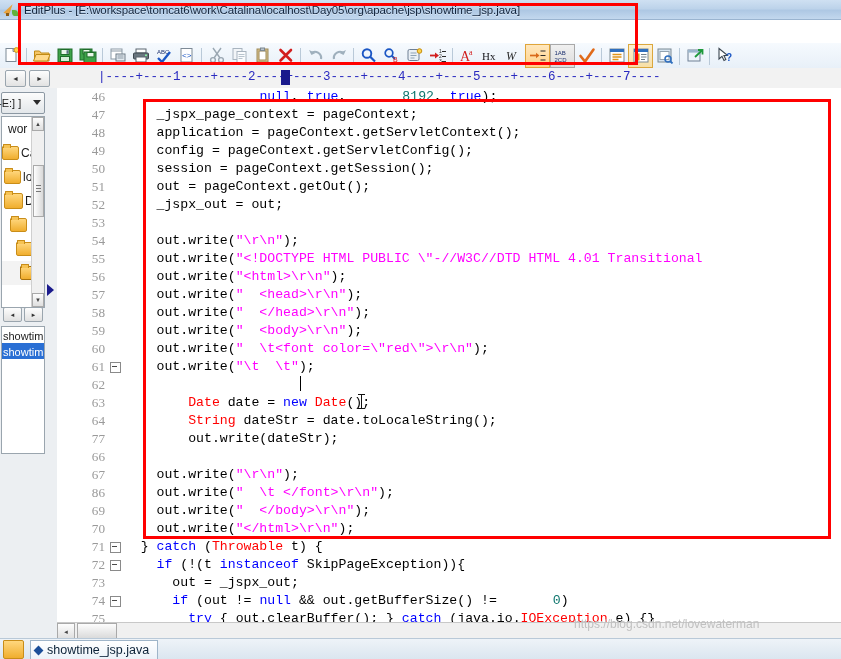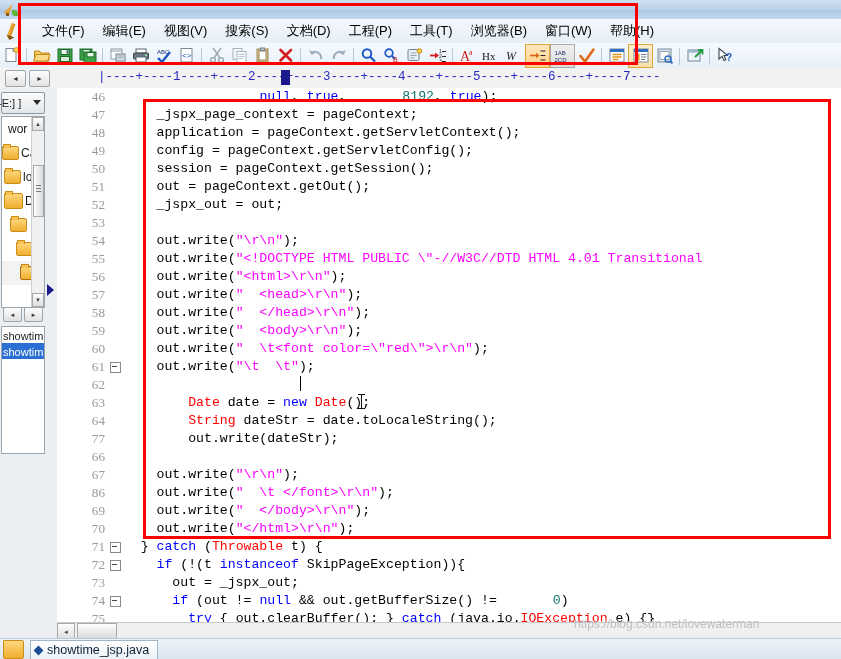--- a/index.html
+++ b/index.html
@@ -277,40 +277,23 @@
 <body>
 
 <div id="app">
 
   <div class="titlebar">
     <div class="title-ico">
       <div class="pen"></div>
         <div class="tip"></div>
         <div class="leaf"></div>
     </div>
-  </div>
-
-  <div class="menubar">
-    <div class="menu-ico">
-      <div class="bar"></div>
-        <div class="nib"></div>
-    </div>
-    <div class="menu-items">
-      <div class="menu-item">文件(F)</div>
-      <div class="menu-item">编辑(E)</div>
-      <div class="menu-item">视图(V)</div>
-      <div class="menu-item">搜索(S)</div>
-      <div class="menu-item">文档(D)</div>
-      <div class="menu-item">工程(P)</div>
-      <div class="menu-item">工具(T)</div>
-      <div class="menu-item">浏览器(B)</div>
-      <div class="menu-item">窗口(W)</div>
-      <div class="menu-item">帮助(H)</div>
-    </div>
-  </div>
+    <div class="title-text">EditPlus - [E:\workspace\tomcat6\work\Catalina\localhost\Day05\org\apache\jsp\showtime_jsp.java]</div>
+  </div>
+
 
   <div class="toolbar">
 
     <div class="tb-btn">
       <svg class="tb-ico" viewBox="0 0 18 17">
           <rect x="3" y="1.5" width="10" height="13" fill="#fff" stroke="#7d8a96"></rect>
           <path d="M10 1.5 L13 4.5 L10 4.5 Z" fill="#dfe6ec" stroke="#7d8a96"></path>
           <circle cx="13.5" cy="3" r="2.4" fill="#ffd24a" stroke="#d59c12"></circle>
         </svg>
     </div>

